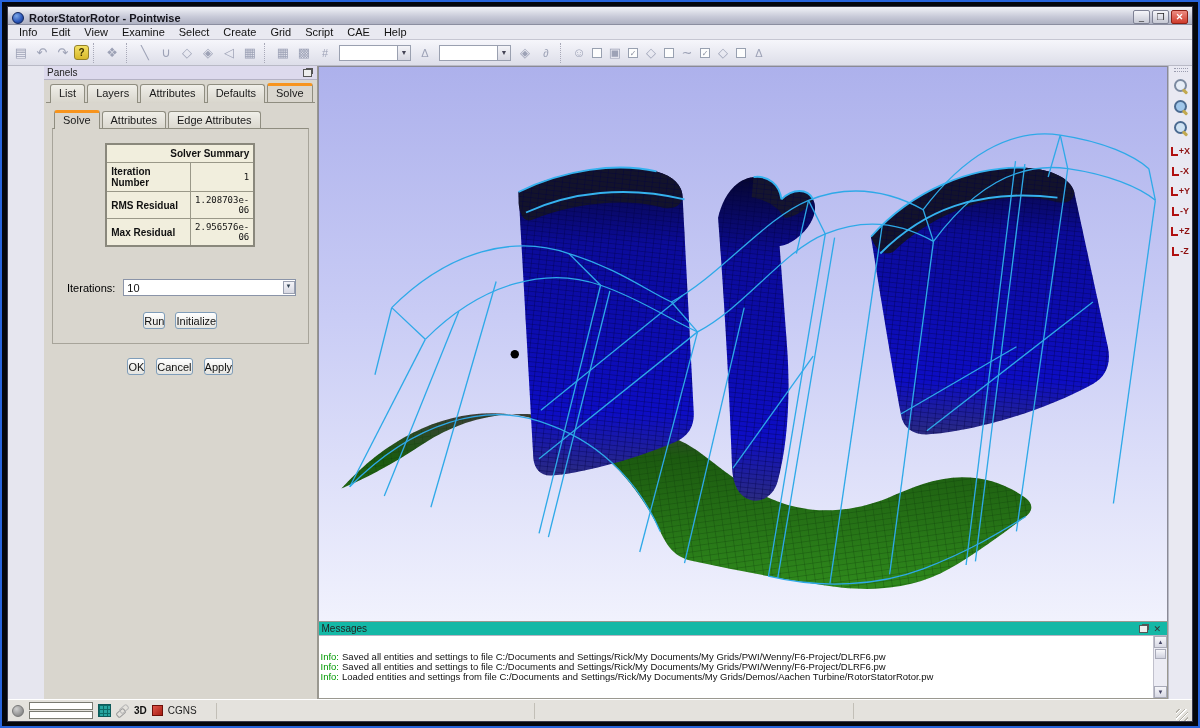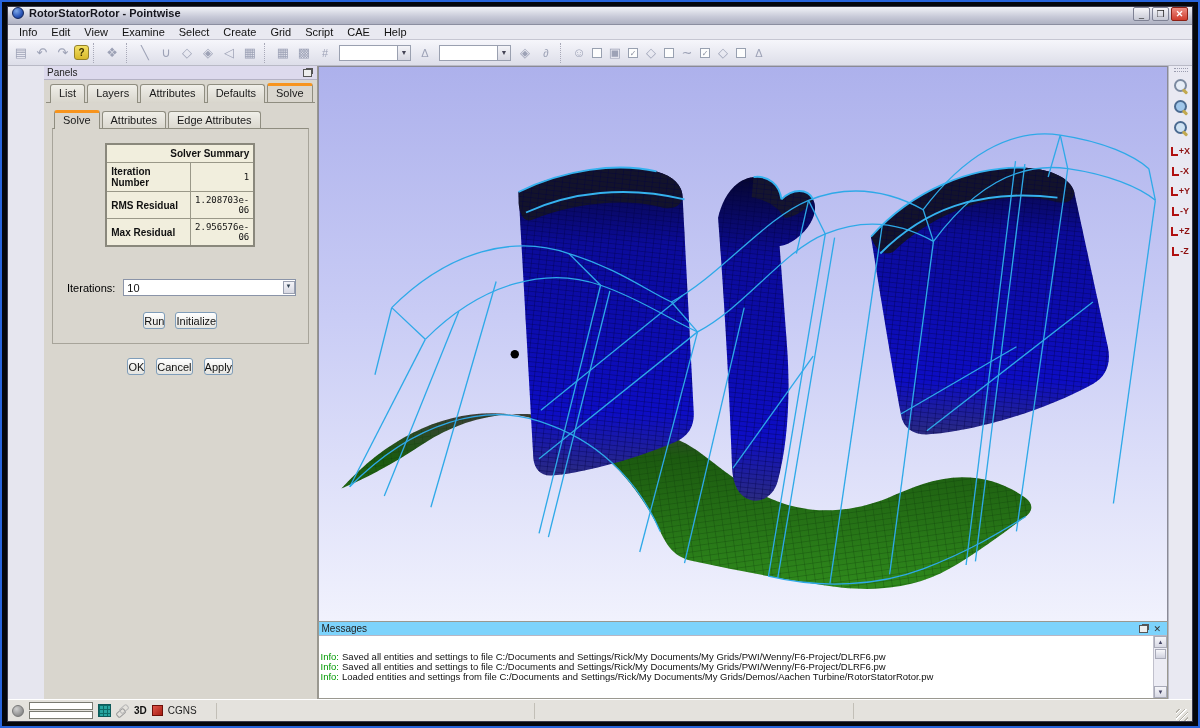--- a/index.html
+++ b/index.html
@@ -19,21 +19,21 @@
     width:100%; height:100%;
     display:flex; flex-direction:column;
     background:#e6e6ef;
     border:1px solid #3a3a4a;
   }
 
   
   .titlebar {
     height:18px; flex:0 0 18px;
     background:linear-gradient(#f2f3f8, #c9cbd9 55%, #aeb1c2);
-    display:flex; align-items:flex-start; padding:0 4px; gap:5px;
+    display:flex; align-items:flex-end; padding:0 4px; gap:5px;
     border-bottom:1px solid #8b8ea0;
   }
   .app-icon {
     width:12px; height:12px; border-radius:50%;
     background:radial-gradient(circle at 35% 30%, #7da8e8, #2a55b8 60%, #143070);
     border:1px solid #10265e;
   }
   .title-text { font-size:11px; font-weight:bold; color:#16161e; flex:1; }
   .winbtns { display:flex; gap:2px; }
   .wbtn {
@@ -148,21 +148,21 @@
   .viewport {
     flex:1; position:relative; border:1px solid #8a8a96; border-bottom:none;
     background:linear-gradient(#adb1ec, #c9ccf5 45%, #f1f2fd);
     overflow:hidden;
   }
   .viewport svg { position:absolute; inset:0; width:100%; height:100%; }
 
   
   .messages { flex:0 0 46px; display:flex; flex-direction:column; border:1px solid #9a9890; background:#fff; }
   .msg-header {
-    height:14px; background:#7dd3fc; border-bottom:1px solid #b8b6c4;
+    height:14px; background:#14b8a6; border-bottom:1px solid #b8b6c4;
     display:flex; align-items:center; font-size:10px; color:#222; padding:0 3px;
   }
   .msg-header .cap { flex:1; }
   .msg-close { font-size:9px; color:#333; padding:0 3px; }
   .msg-body { flex:1; display:flex; min-height:0; }
   .msg-list { flex:1; overflow:hidden; padding:16px 2px; }
   .msg-row { font-size:9.5px; line-height:10px; color:#111; white-space:nowrap; }
   .msg-row .lvl { color:#009900; margin-right:3px; }
   .msg-scroll { flex:0 0 14px; background:#ececf4; border-left:1px solid #c0c0cc; display:flex; flex-direction:column; }
   .sbtn { height:12px; background:linear-gradient(#f6f6fa,#d8d9e4); border:1px solid #a8aab8; font-size:6px; color:#446; text-align:center; line-height:11px; }

